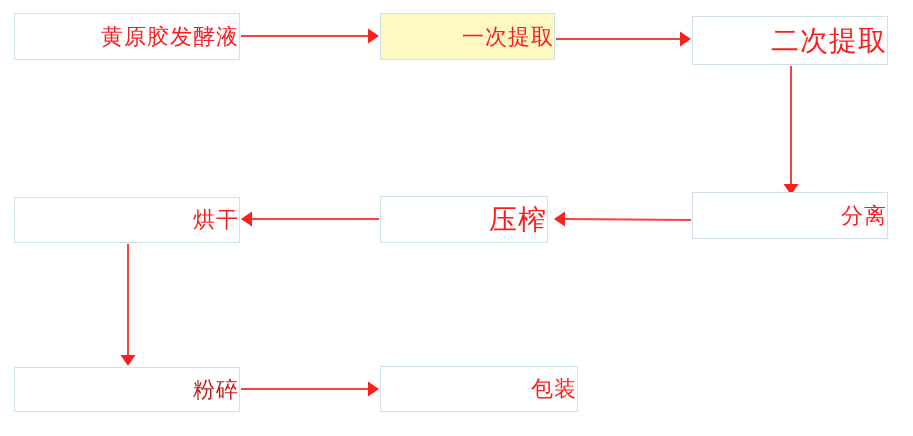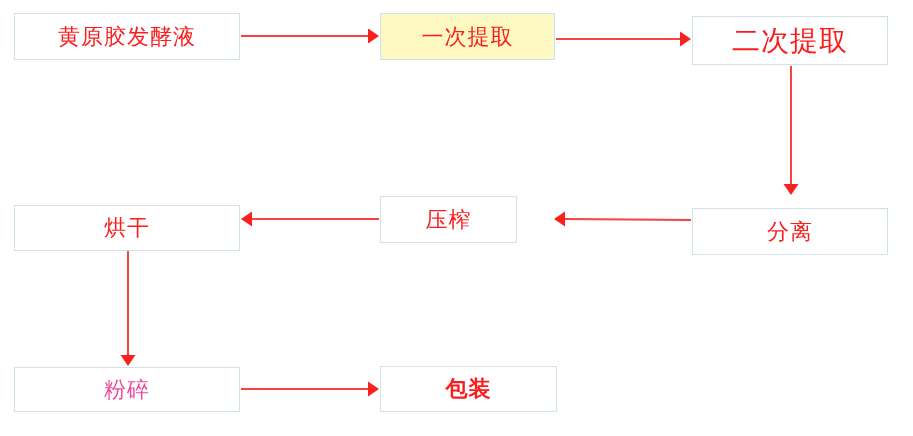--- a/index.html
+++ b/index.html
@@ -16,21 +16,21 @@
     overflow: hidden;
     font-family: "DejaVu Sans", "Liberation Sans", sans-serif;
   }
   .node {
     position: absolute;
     box-sizing: border-box;
     border: 1px solid #cfe2e9;
     background: #ffffff;
     display: flex;
     align-items: center;
-    justify-content: center;
+    justify-content: flex-end;
     color: #fb1d1d;
     font-size: 22px;
     line-height: 1;
     letter-spacing: 1px;
     white-space: nowrap;
     user-select: none;
   }
   .edge-svg {
     position: absolute;
     left: 0;
@@ -86,29 +86,29 @@
   <div id="node-layer">
       <div class="node" style="left: 14px; top: 13px; width: 226px; height: 47px; border-color: rgb(207, 226, 233); background: rgb(255, 255, 255); color: rgb(251, 29, 29); font-size: 22px;">
         <span>黄原胶发酵液</span>
       </div>
       <div class="node" style="left: 380px; top: 13px; width: 175px; height: 47px; border-color: rgb(207, 226, 233); background: #fef9c3; color: rgb(251, 29, 29); font-size: 22px;">
         <span>一次提取</span>
       </div>
       <div class="node" style="left: 692px; top: 16px; width: 196px; height: 49px; border-color: rgb(207, 226, 233); background: rgb(255, 255, 255); color: rgb(251, 29, 29); font-size: 28px;">
         <span>二次提取</span>
       </div>
-      <div class="node" style="left: 692px; top: 208px; width: 196px; height: 47px; border-color: rgb(207, 226, 233); background: rgb(255, 255, 255); color: rgb(251, 29, 29); font-size: 22px;">
+      <div class="node" style="left: 692px; top: 192px; width: 196px; height: 47px; border-color: rgb(207, 226, 233); background: rgb(255, 255, 255); color: rgb(251, 29, 29); font-size: 22px;">
         <span>分离</span>
       </div>
-      <div class="node" style="left: 380px; top: 196px; width: 137px; height: 47px; border-color: rgb(207, 226, 233); background: rgb(255, 255, 255); color: rgb(251, 29, 29); font-size: 22px;">
+      <div class="node" style="left: 380px; top: 196px; width: 168px; height: 47px; border-color: rgb(207, 226, 233); background: rgb(255, 255, 255); color: rgb(251, 29, 29); font-size: 28px;">
         <span>压榨</span>
       </div>
-      <div class="node" style="left: 14px; top: 197px; width: 226px; height: 46px; border-color: rgb(207, 226, 233); background: rgb(255, 255, 255); color: rgb(251, 29, 29); font-size: 22px; margin-top: 8px;">
+      <div class="node" style="left: 14px; top: 197px; width: 226px; height: 46px; border-color: rgb(207, 226, 233); background: rgb(255, 255, 255); color: rgb(251, 29, 29); font-size: 22px;">
         <span>烘干</span>
       </div>
-      <div class="node" style="left: 14px; top: 367px; width: 226px; height: 45px; border-color: rgb(207, 226, 233); background: rgb(255, 255, 255); color: #ec4899; font-size: 22px;">
+      <div class="node" style="left: 14px; top: 367px; width: 226px; height: 45px; border-color: rgb(207, 226, 233); background: rgb(255, 255, 255); color: #b91c1c; font-size: 22px;">
         <span>粉碎</span>
       </div>
-      <div class="node" style="left: 380px; top: 366px; width: 177px; height: 46px; border-color: rgb(207, 226, 233); background: rgb(255, 255, 255); color: rgb(251, 29, 29); font-size: 22px; font-weight: bold;">
+      <div class="node" style="left: 380px; top: 366px; width: 198px; height: 46px; border-color: rgb(207, 226, 233); background: rgb(255, 255, 255); color: rgb(251, 29, 29); font-size: 22px;">
         <span>包装</span>
       </div>
     </div>
 </div>
 
 </body></html>

